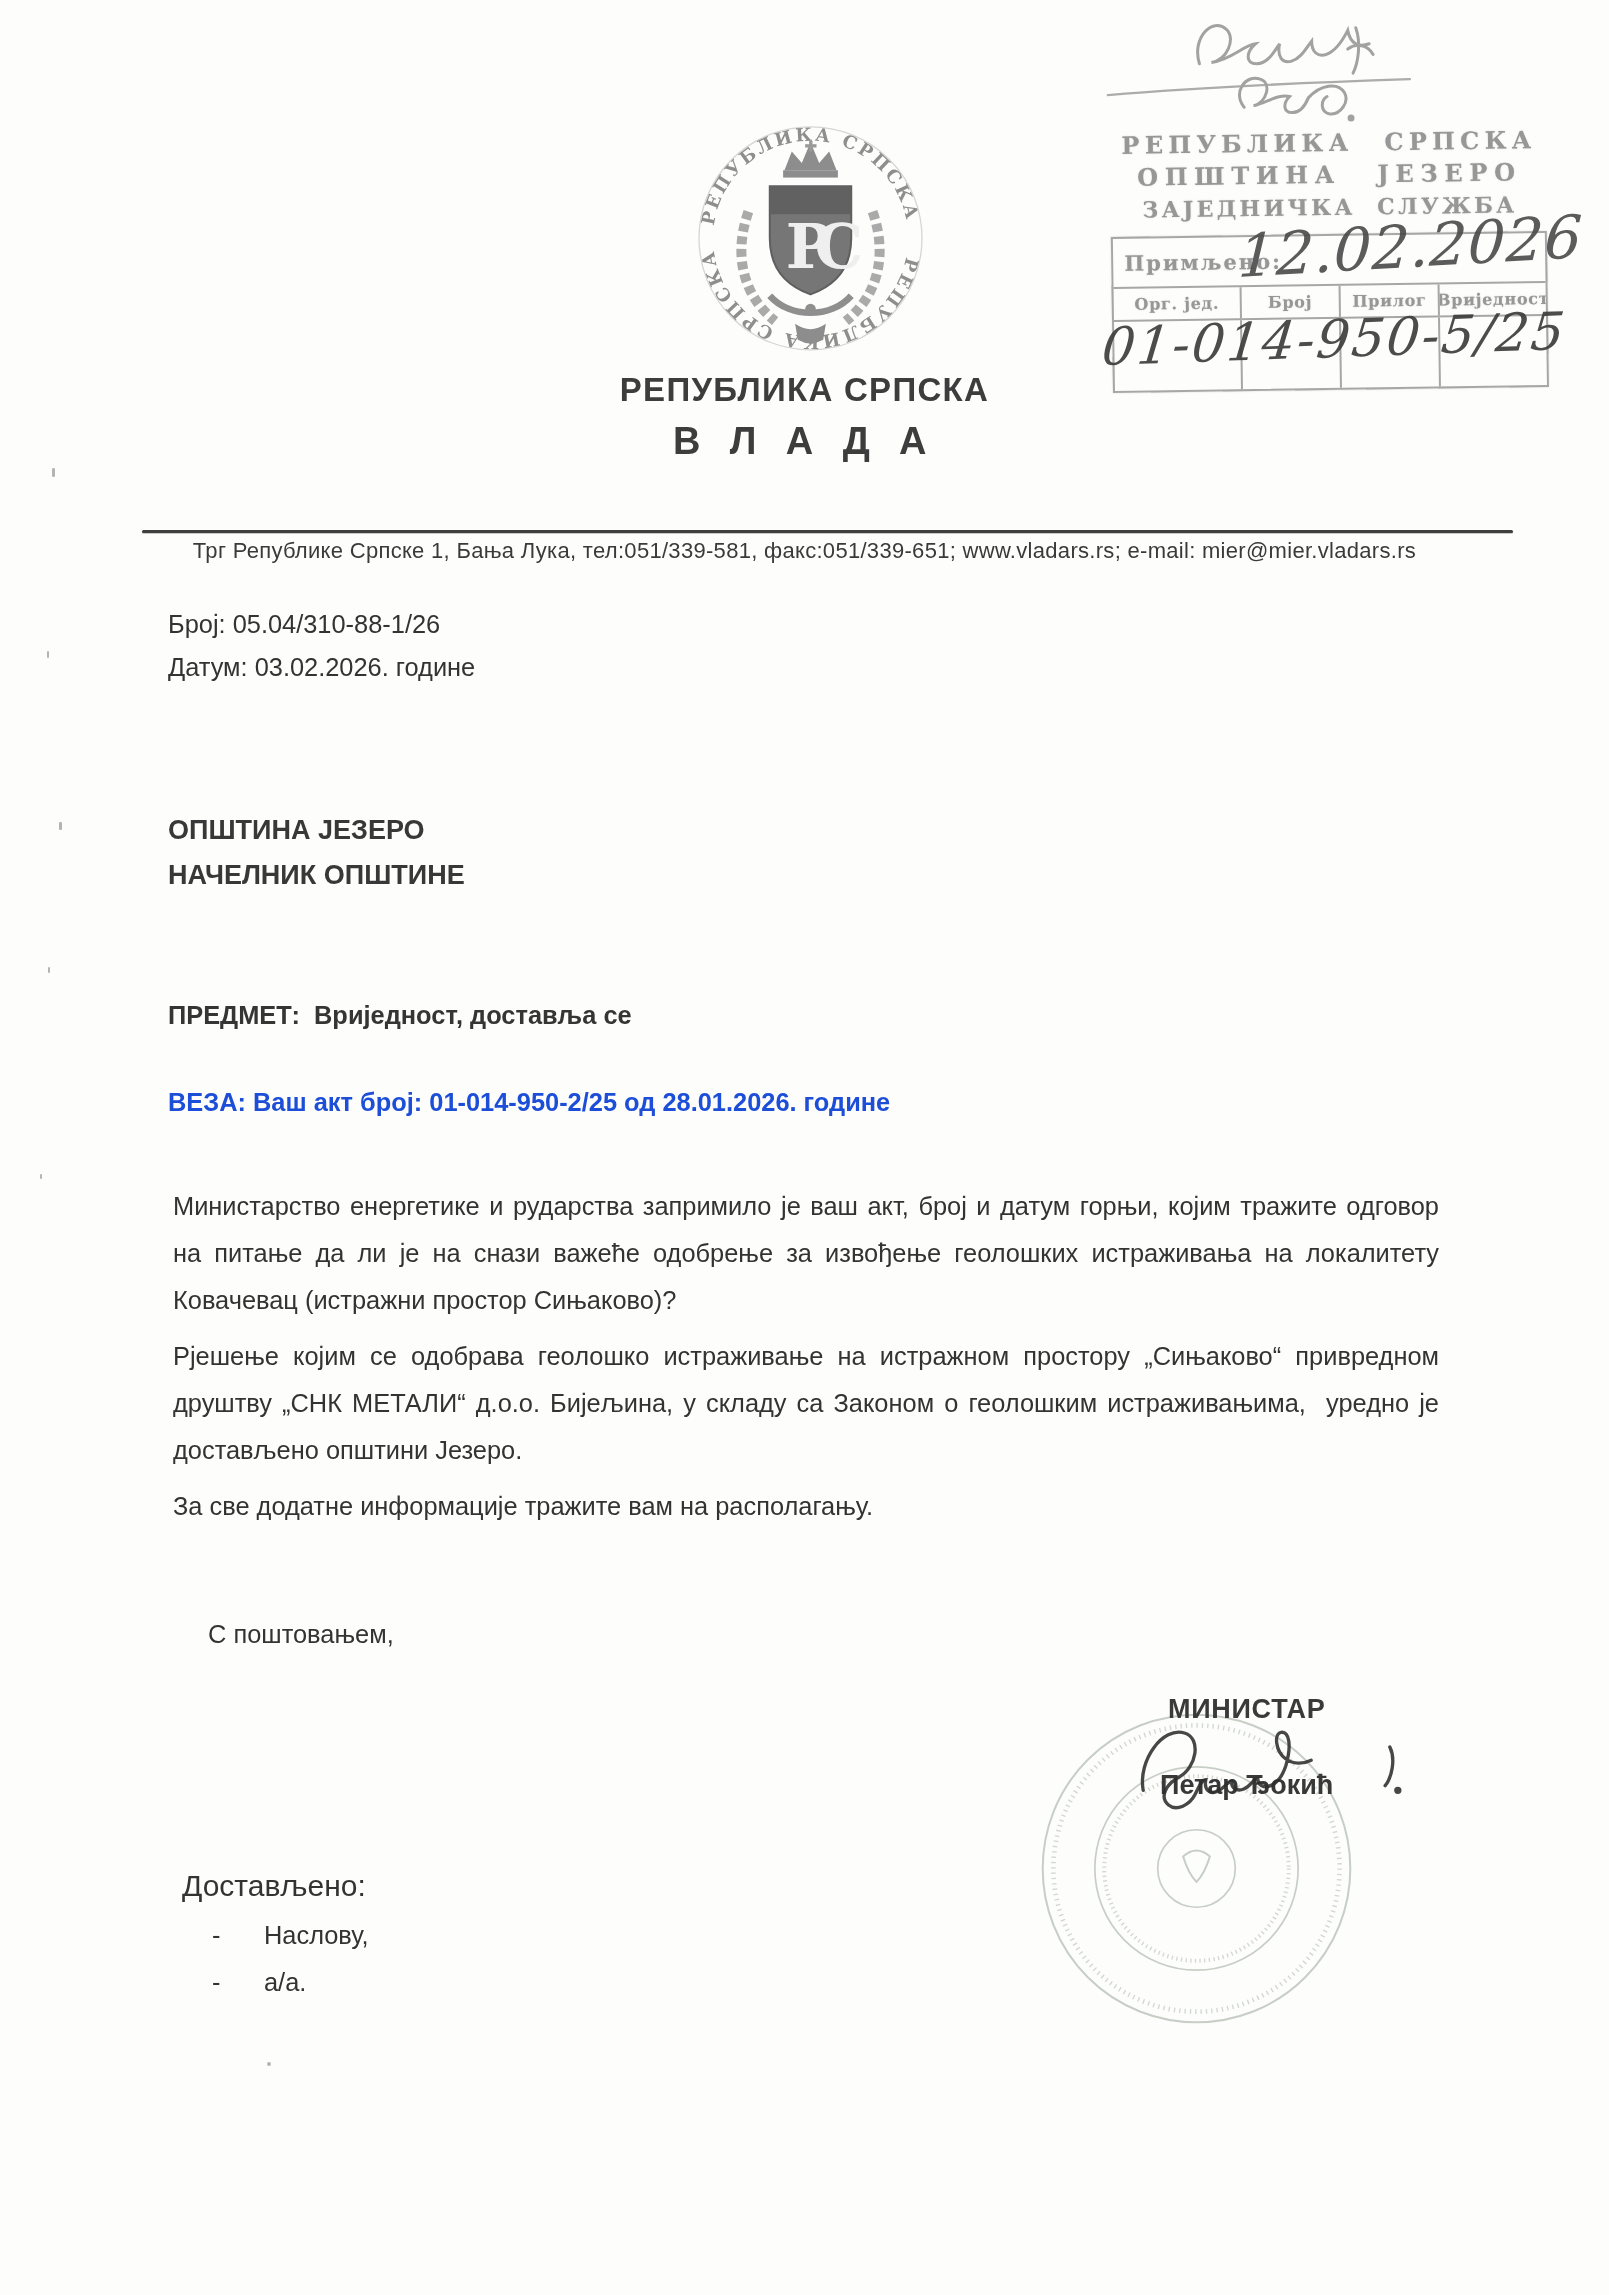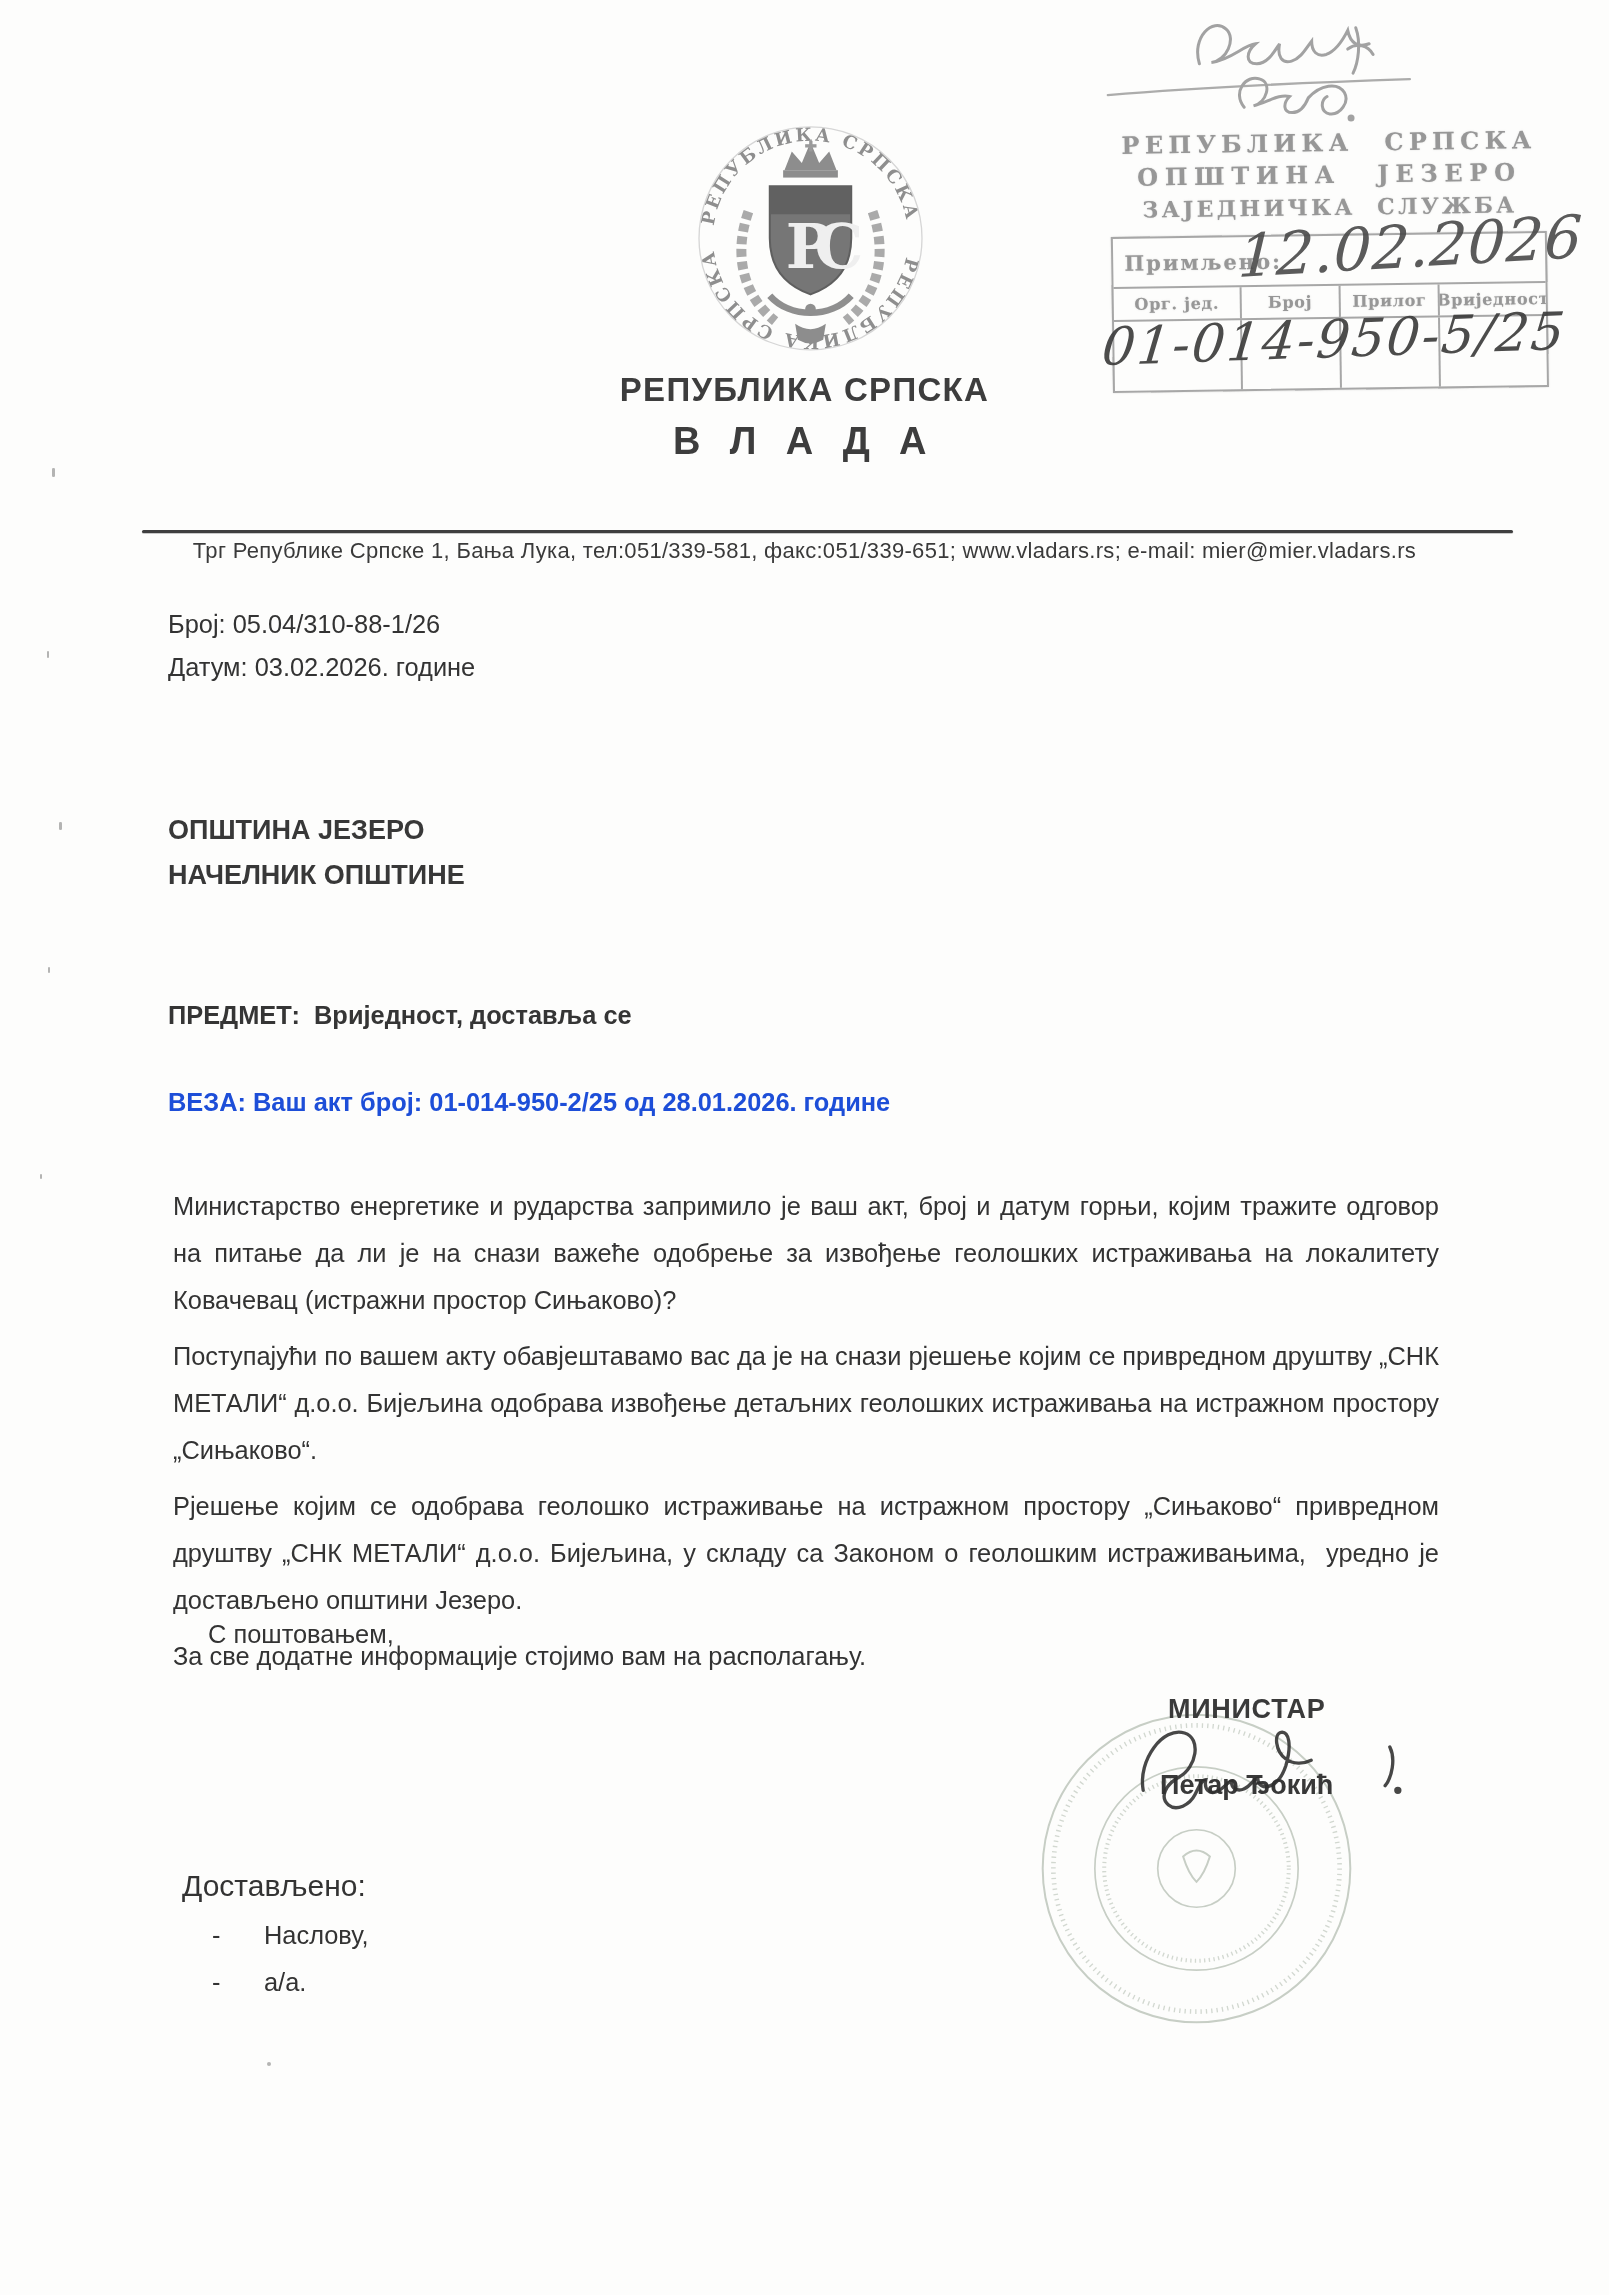--- a/index.html
+++ b/index.html
@@ -108,23 +108,22 @@
   <div class="recipient">
     <div>ОПШТИНА ЈЕЗЕРО</div>
     <div>НАЧЕЛНИК ОПШТИНЕ</div>
   </div>
 
   <div class="subject">ПРЕДМЕТ:  Вриједност, доставља се</div>
   <div class="re-line">ВЕЗА: Ваш акт број: 01-014-950-2/25 од 28.01.2026. године</div>
 
   <div class="body-text">
     <p>Министарство енергетике и рударства запримило је ваш акт, број и датум горњи, којим тражите одговор на питање да ли је на снази важеће одобрење за извођење геолошких истраживања на локалитету Ковачевац (истражни простор Сињаково)?</p>
-    <p>Поступајући по вашем акту обавјештавамо вас да је на снази рјешење којим се привредном друштву „СНК МЕТАЛИ“ д.о.о. Бијељина одобрава извођење детаљних геолошких истраживања на истражном простору „Сињаково“.</p>
     <p>Рјешење којим се одобрава геолошко истраживање на истражном простору „Сињаково“ привредном друштву „СНК МЕТАЛИ“ д.о.о. Бијељина, у складу са Законом о геолошким истраживањима,  уредно је достављено општини Језеро.</p>
-    <p class="nojust">За све додатне информације стојимо вам на располагању.</p>
+    <p class="nojust">За све додатне информације тражите вам на располагању.</p>
   </div>
   <div class="closing">С поштовањем,</div>
 
   <svg class="seal" viewBox="0 0 480 480">
     <g stroke="#7d8e7a" fill="none">
       <circle cx="240" cy="240" r="230" stroke-width="3"></circle>
       <circle cx="240" cy="240" r="214" stroke-width="7" stroke-dasharray="2 6" opacity=".8"></circle>
       <circle cx="240" cy="240" r="152" stroke-width="2.5"></circle>
       <circle cx="240" cy="240" r="138" stroke-width="6" stroke-dasharray="2 5" opacity=".8"></circle>
       <circle cx="240" cy="240" r="58" stroke-width="2.5"></circle>

